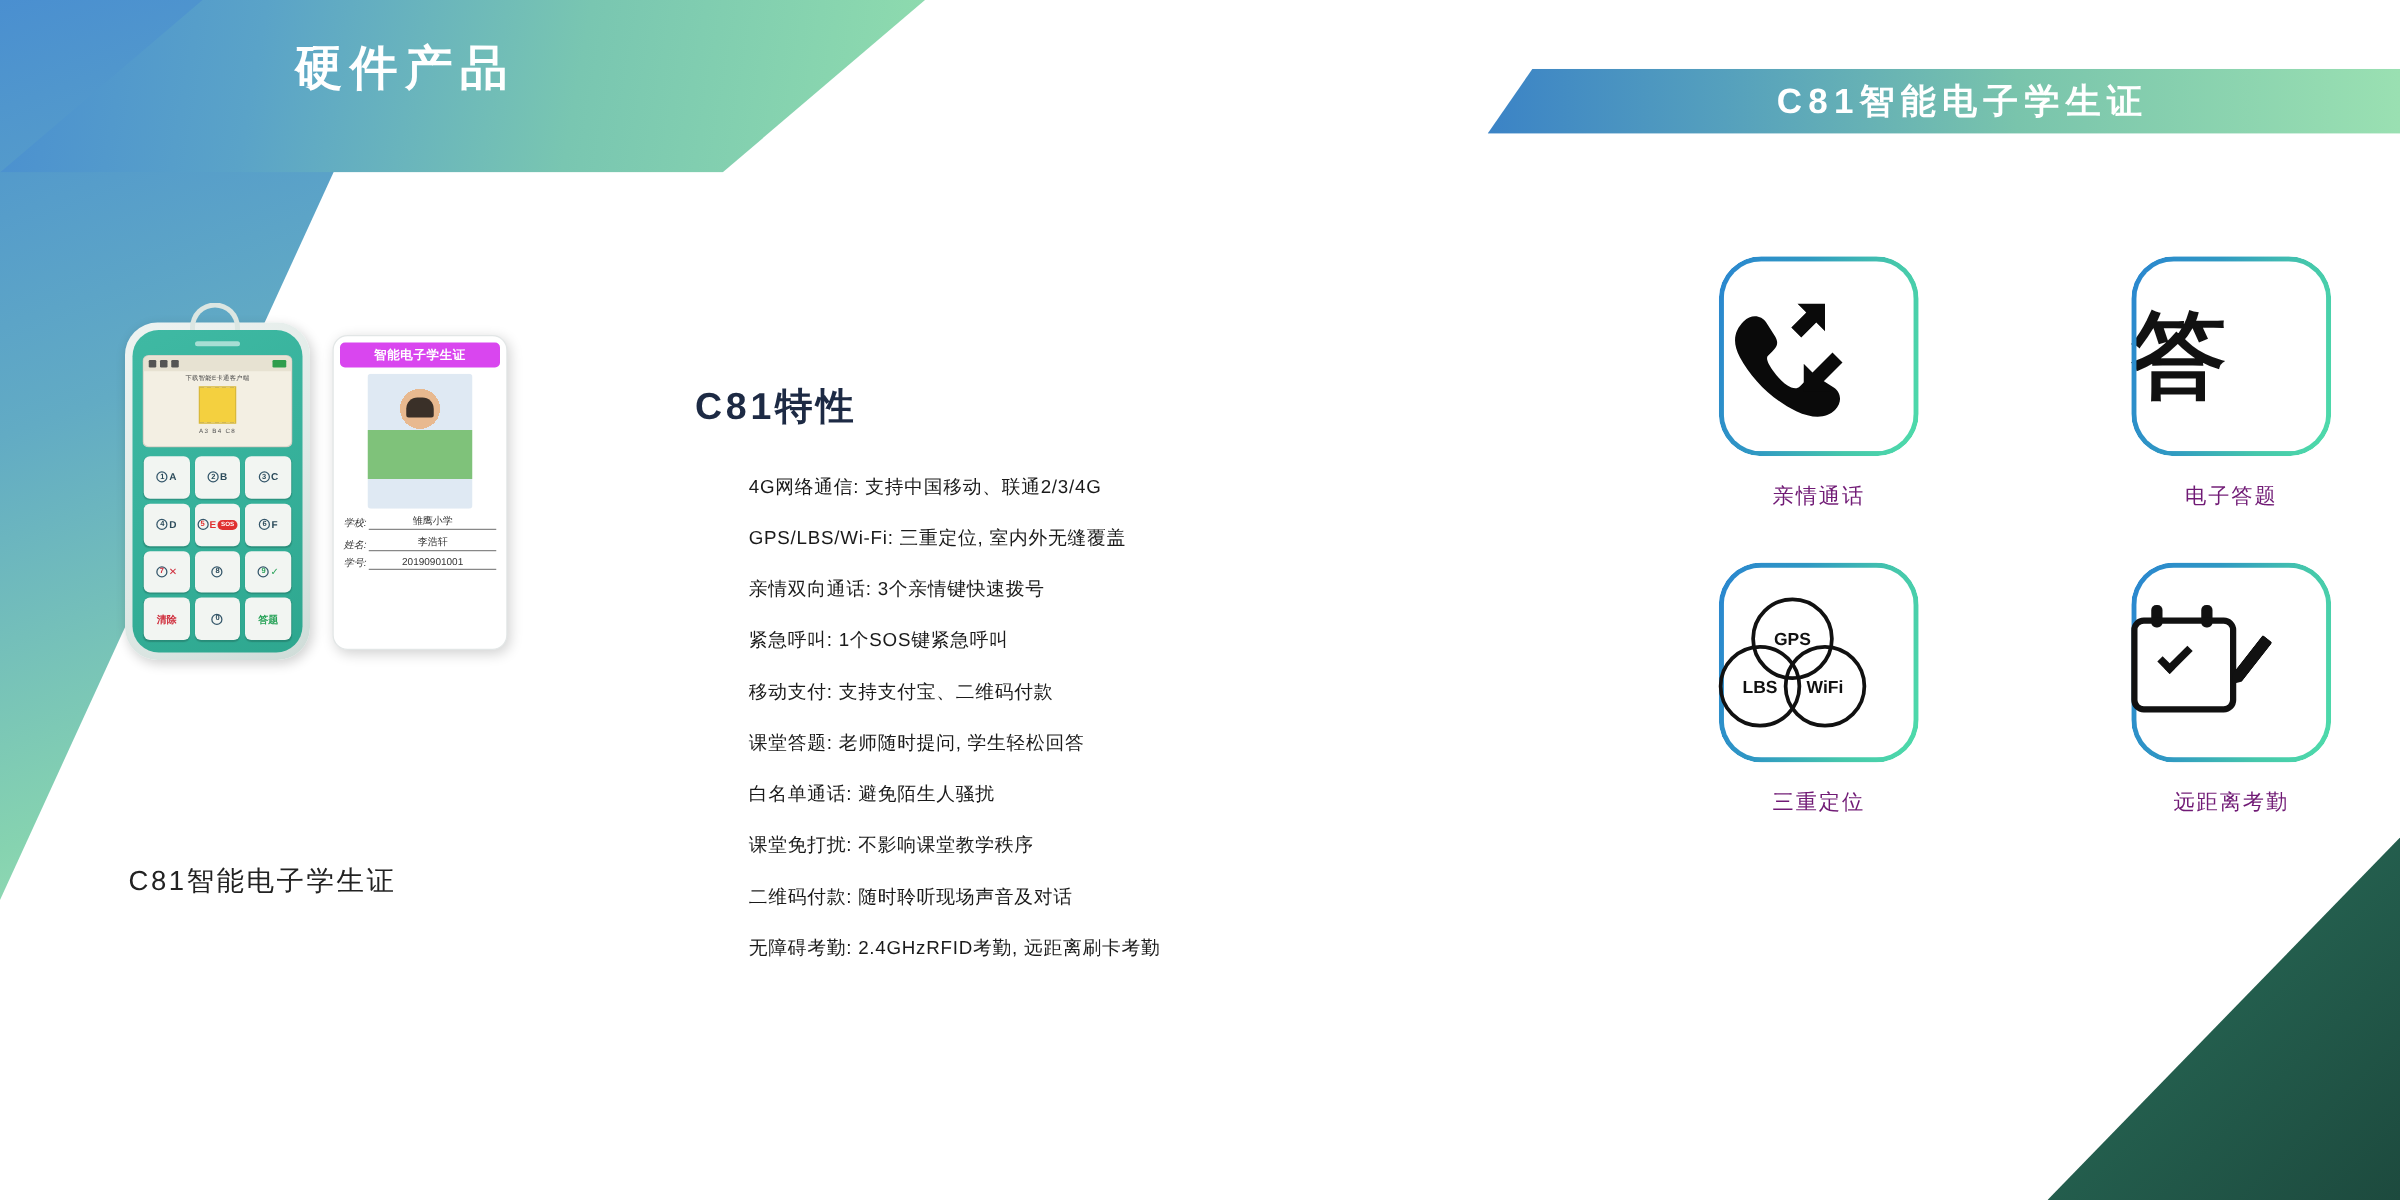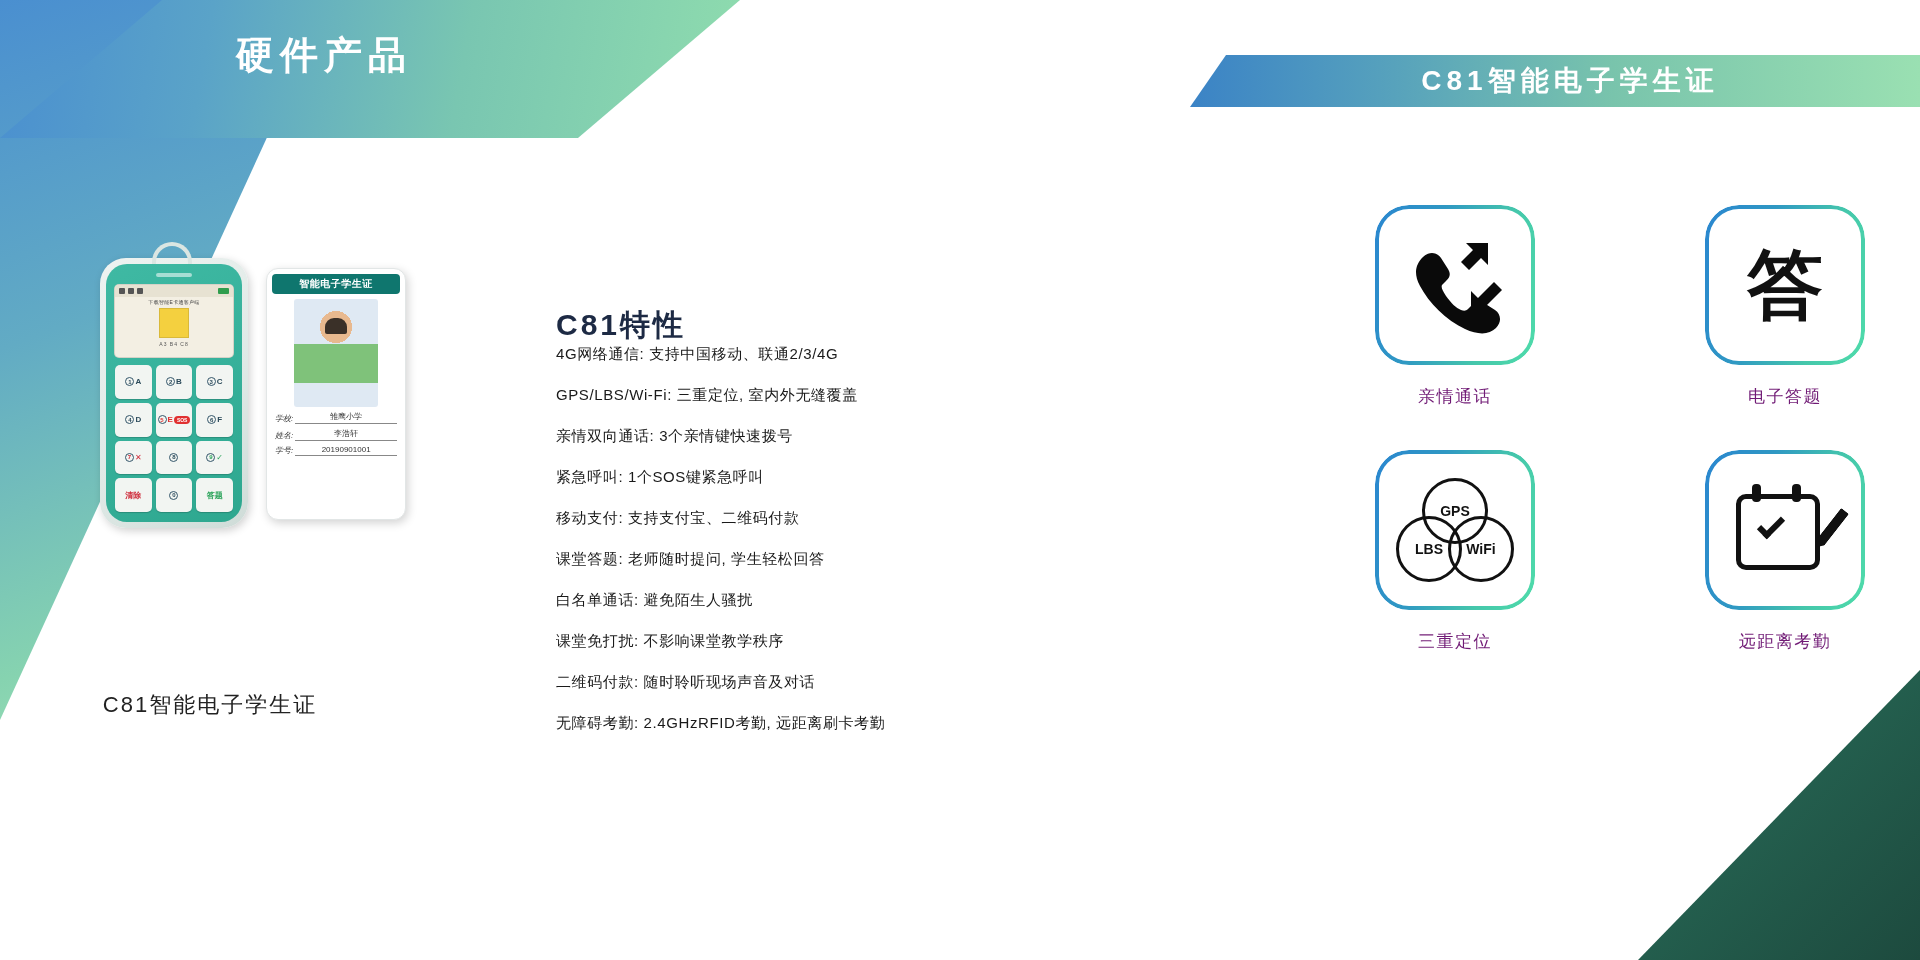--- a/index.html
+++ b/index.html
@@ -112,21 +112,21 @@
   .key.red{color:#cf2b3a;}
   .key.green{color:#2aa35a;}
 
   .card-id{
     position:absolute; left:174px; top:28px; width:140px; height:252px;
     background:#ffffff; border-radius:12px;
     box-shadow:2px 3px 10px rgba(0,0,0,.18);
     border:1px solid #e2e6e6; padding:5px; overflow:hidden;
   }
   .card-head{
-    background:#0f766e;color:#fff;text-align:center;font-size:10px;
+    background:#d946ef;color:#fff;text-align:center;font-size:10px;
     padding:3px 0;border-radius:4px;letter-spacing:.5px;font-weight:600;
   }
   .card-photo{
     width:84px;height:108px;margin:5px auto 4px;border-radius:3px;
     background:
       radial-gradient(circle at 50% 26%,#e8b98f 0 16px,transparent 16px),
       linear-gradient(#dfe9f3 0 42%,#7fc27a 42% 78%,#dfe9f3 78%);
     position:relative; overflow:hidden;
   }
   .card-photo::after{
@@ -142,36 +142,36 @@
     padding-bottom:1px;
   }
   #device-caption{
     position:absolute; left:40px; top:690px; width:340px;
     text-align:center; font-size:22px; color:#222; letter-spacing:2px;
   }
 
   
   #features{ position:absolute; left:556px; top:305px; width:460px; }
   #features-title{
-    font-size:30px;font-weight:700;color:#1d2a44;letter-spacing:3px;
+    font-size:30px;font-weight:700;color:#1d2a44;letter-spacing:3px;margin-bottom:36px;
   }
   .feature-line{
     font-size:15px; color:#1a1a1a; line-height:1; margin-bottom:26px;
-    letter-spacing:.6px; white-space:nowrap;
+    letter-spacing:.6px; white-space:nowrap;margin-left:43px;
   }
 
   
   #icon-grid{
     position:absolute; left:1290px; top:205px;
     display:grid; grid-template-columns:330px 330px; grid-template-rows:repeat(3,245px);
   }
   .icon-cell{ display:flex; flex-direction:column; align-items:center; }
   .icon-card{
     width:160px;height:160px;border-radius:34px;background:#fff;
-    position:relative; display:flex;align-items:center;justify-content:center;
+    position:relative; display:flex;align-items:center;justify-content:flex-start;
   }
   .icon-card::before{
     content:""; position:absolute; inset:0; border-radius:34px; padding:4px;
     background:linear-gradient(105deg,#2a86d0 0%,#2f98c3 35%,#45c7ab 70%,#4fdcaa 100%);
     -webkit-mask:linear-gradient(#000 0 0) content-box, linear-gradient(#000 0 0);
     -webkit-mask-composite:xor; mask:linear-gradient(#000 0 0) content-box, linear-gradient(#000 0 0);
     mask-composite:exclude;
   }
   .icon-label{
     margin-top:20px;font-size:17px;color:#701a75;letter-spacing:1.5px;

